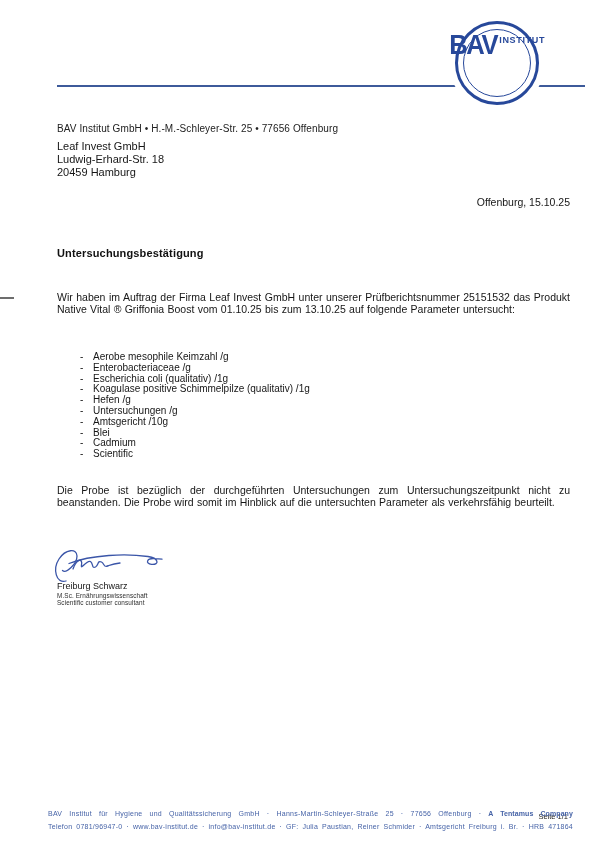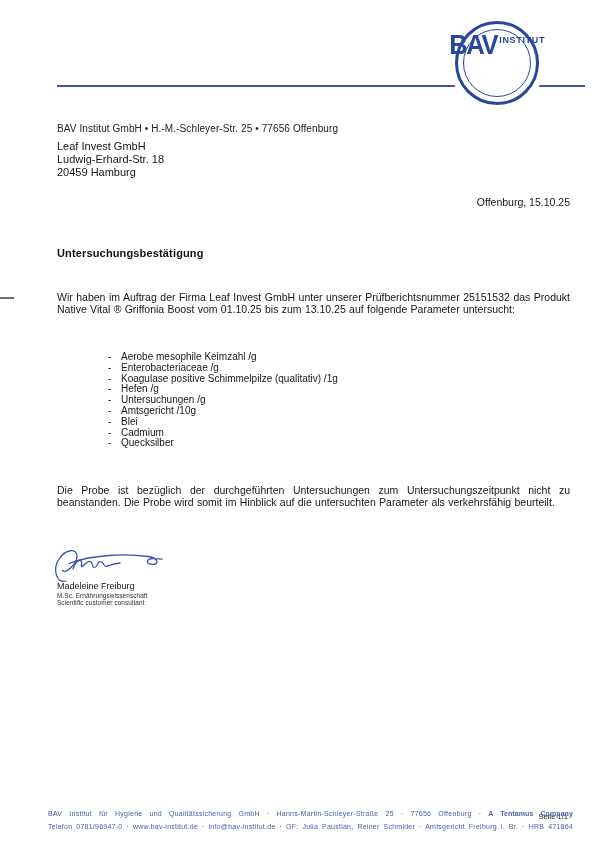--- a/index.html
+++ b/index.html
@@ -80,21 +80,21 @@
   .para {
     position:absolute; left:57px; width:513px;
     font-size:10.5px; line-height:12.3px;
     text-align:justify; color:#161616;
     word-spacing:0.4px;
   }
   .para-intro { top:283px;margin-top:8px; }
   .para-conclusion { top:484px; }
 
   .param-list {
-    position:absolute; left:108px; top:352px;
+    position:absolute; left:80px; top:352px;
     font-size:10px; line-height:10.8px; color:#161616;
   }
   .param-item { white-space:nowrap; }
   .param-item .dash { display:inline-block; width:13px; }
 
   
   .signature-svg {
     position:absolute; left:50px; top:545px;
     width:118px; height:41px;
   }
@@ -151,49 +151,50 @@
   <div class="subject">Untersuchungsbestätigung</div>
 
   <div class="para para-intro">Wir haben im Auftrag der Firma Leaf Invest GmbH unter unserer Prüfberichtsnummer 25151532 das Produkt Native Vital ® Griffonia Boost vom 01.10.25 bis zum 13.10.25 auf folgende Parameter untersucht:</div>
 
   <div class="param-list">
 
       <div class="param-item"><span class="dash">-</span><span>Aerobe mesophile Keimzahl /g</span></div>
 
       <div class="param-item"><span class="dash">-</span><span>Enterobacteriaceae /g</span></div>
 
+      <div class="param-item"><span class="dash">-</span><span>Escherichia coli (qualitativ) /1g</span></div>
 
       <div class="param-item"><span class="dash">-</span><span>Koagulase positive Schimmelpilze (qualitativ) /1g</span></div>
 
       <div class="param-item"><span class="dash">-</span><span>Hefen /g</span></div>
 
       <div class="param-item"><span class="dash">-</span><span>Untersuchungen /g</span></div>
 
       <div class="param-item"><span class="dash">-</span><span>Amtsgericht /10g</span></div>
 
       <div class="param-item"><span class="dash">-</span><span>Blei</span></div>
 
       <div class="param-item"><span class="dash">-</span><span>Cadmium</span></div>
 
-      <div class="param-item"><span class="dash">-</span><span>Quecksilber</span></div>
+      <div class="param-item"><span class="dash">-</span><span>Scientific</span></div>
     </div>
 
   <div class="para para-conclusion">Die Probe ist bezüglich der durchgeführten Untersuchungen zum Untersuchungszeitpunkt nicht zu beanstanden. Die Probe wird somit im Hinblick auf die untersuchten Parameter als verkehrsfähig beurteilt.</div>
 
   <svg class="signature-svg" viewBox="0 0 118 41" fill="none" xmlns="http://www.w3.org/2000/svg">
     <g stroke="#3a55a8" stroke-width="1.3" stroke-linecap="round" fill="none">
       <path d="M16,36 C6,39 2.5,24 9,14 C15.5,4 27,3 27,11 C27,19 16,29 12.5,25.5"></path>
       <path d="M23,24 C26.5,14 33,12.5 31.5,20 C30.5,26 36.5,14.5 40.5,16.5 C43.5,18.5 41.5,24 45.5,22 C48.5,20.4 47.5,15 51.5,17 C54.5,18.6 53.5,23 58,21"></path>
       <path d="M19,18.5 C42,9.5 76,8.5 98,11.5 C108.5,13 110,20 101.5,19.3 C95,18.6 96.5,12.8 105,13.6 L112,14.2"></path>
       <path d="M57,21 C62,19.5 66,18.5 70,18"></path>
     </g>
   </svg>
 
   <div class="signer">
-    <div class="signer-name">Madeleine Freiburg</div>
+    <div class="signer-name">Freiburg Schwarz</div>
     <div class="signer-sub">M.Sc. Ernährungswissenschaft</div>
     <div class="signer-sub">Scientific customer consultant</div>
   </div>
 
   <div class="page-label">Seite 1/1</div>
 
   <div class="footer">
     <div class="footer-line"><span>BAV Institut für Hygiene und Qualitätssicherung GmbH · Hanns-Martin-Schleyer-Straße 25 · 77656 Offenburg ·</span> <span class="footer-brand">A Tentamus Company</span></div>
     <div class="footer-line">Telefon 0781/96947-0 · www.bav-institut.de · info@bav-institut.de · GF: Julia Paustian, Reiner Schmider · Amtsgericht Freiburg i. Br. · HRB 471864</div>
   </div>

